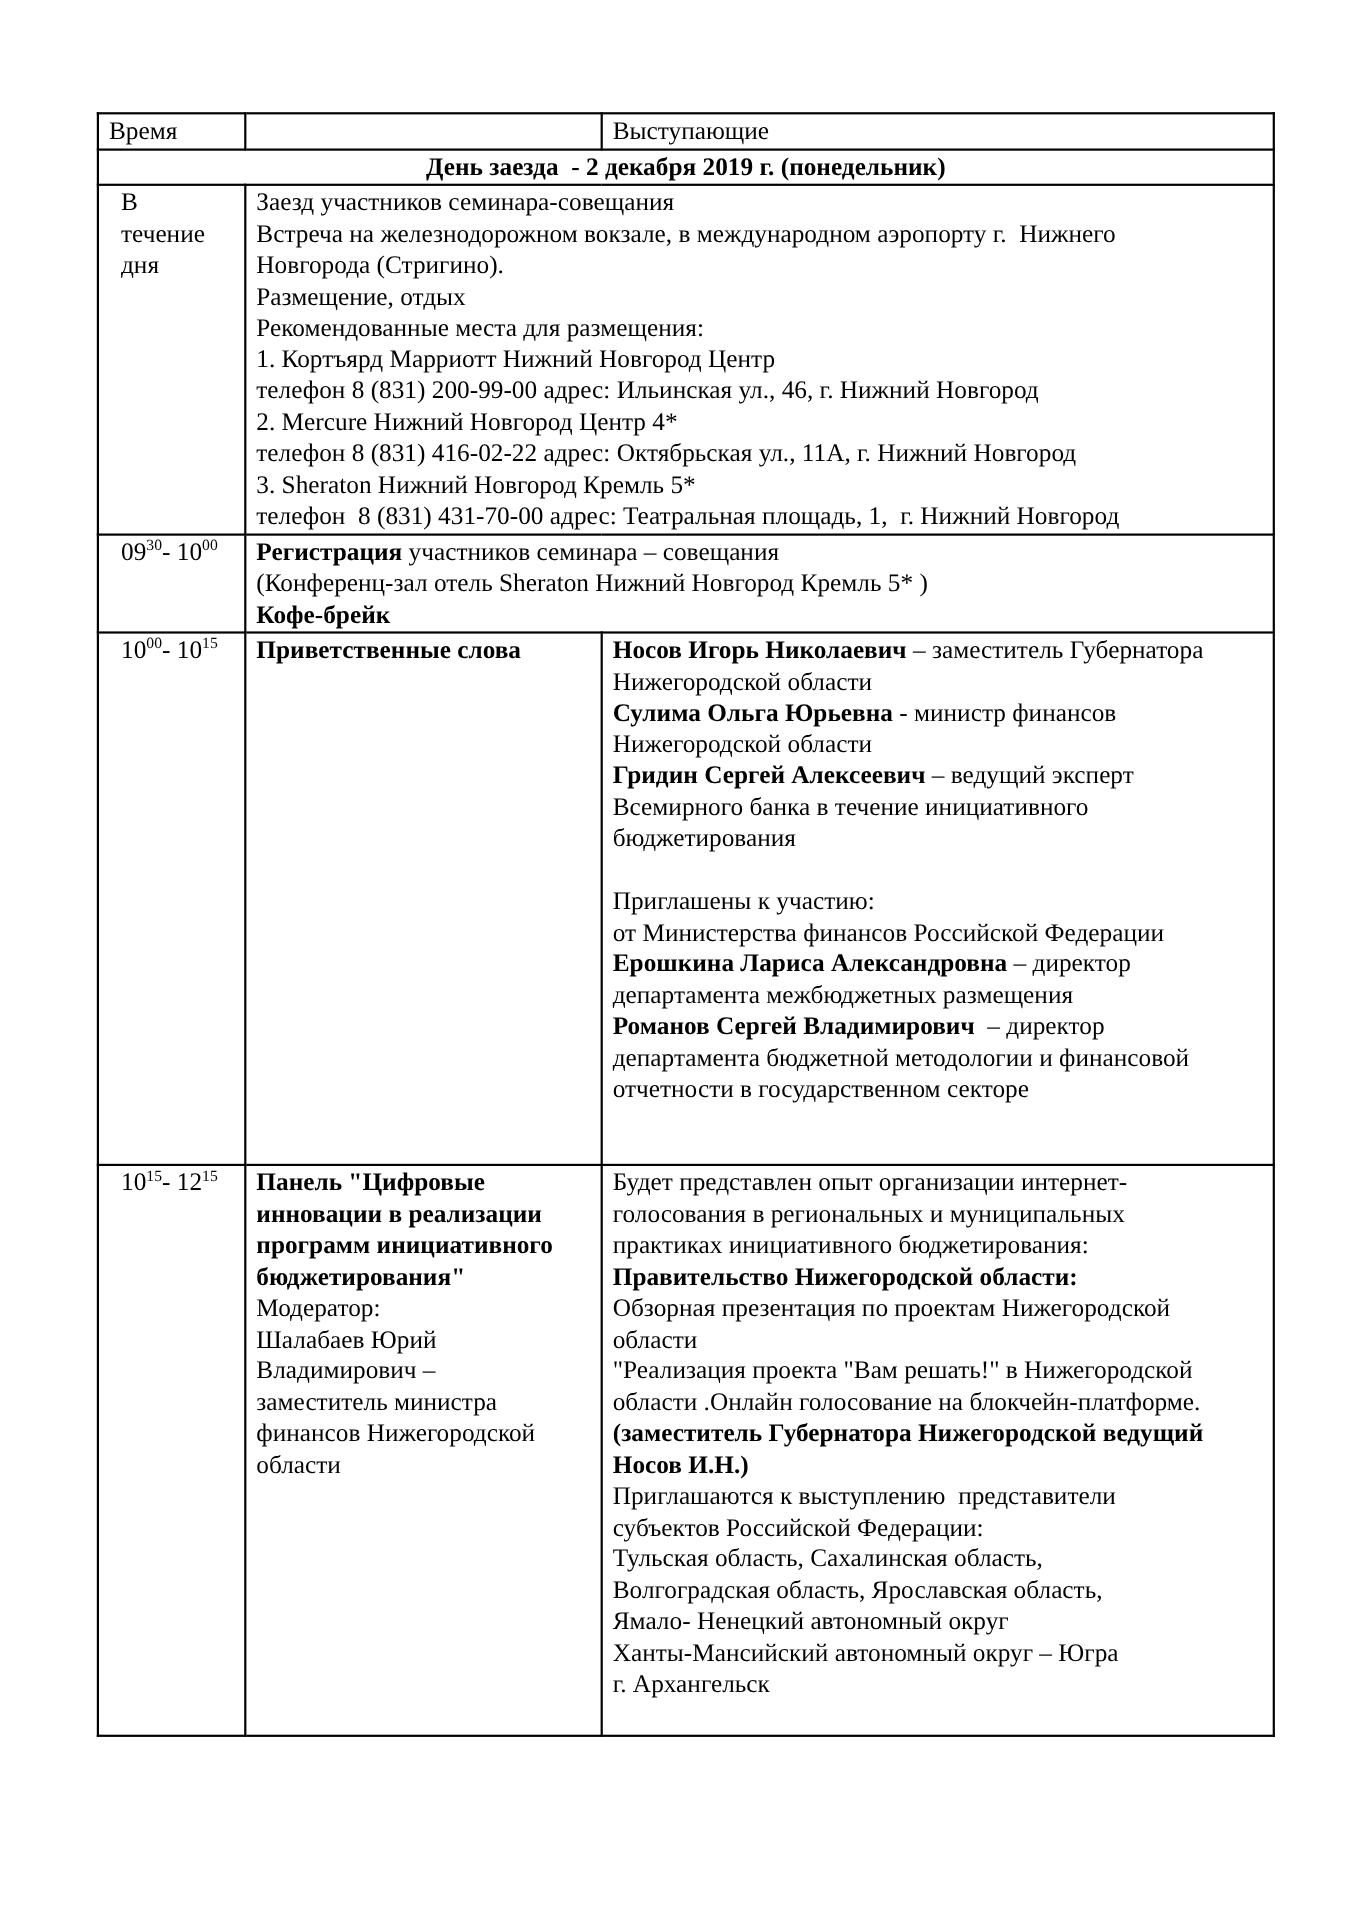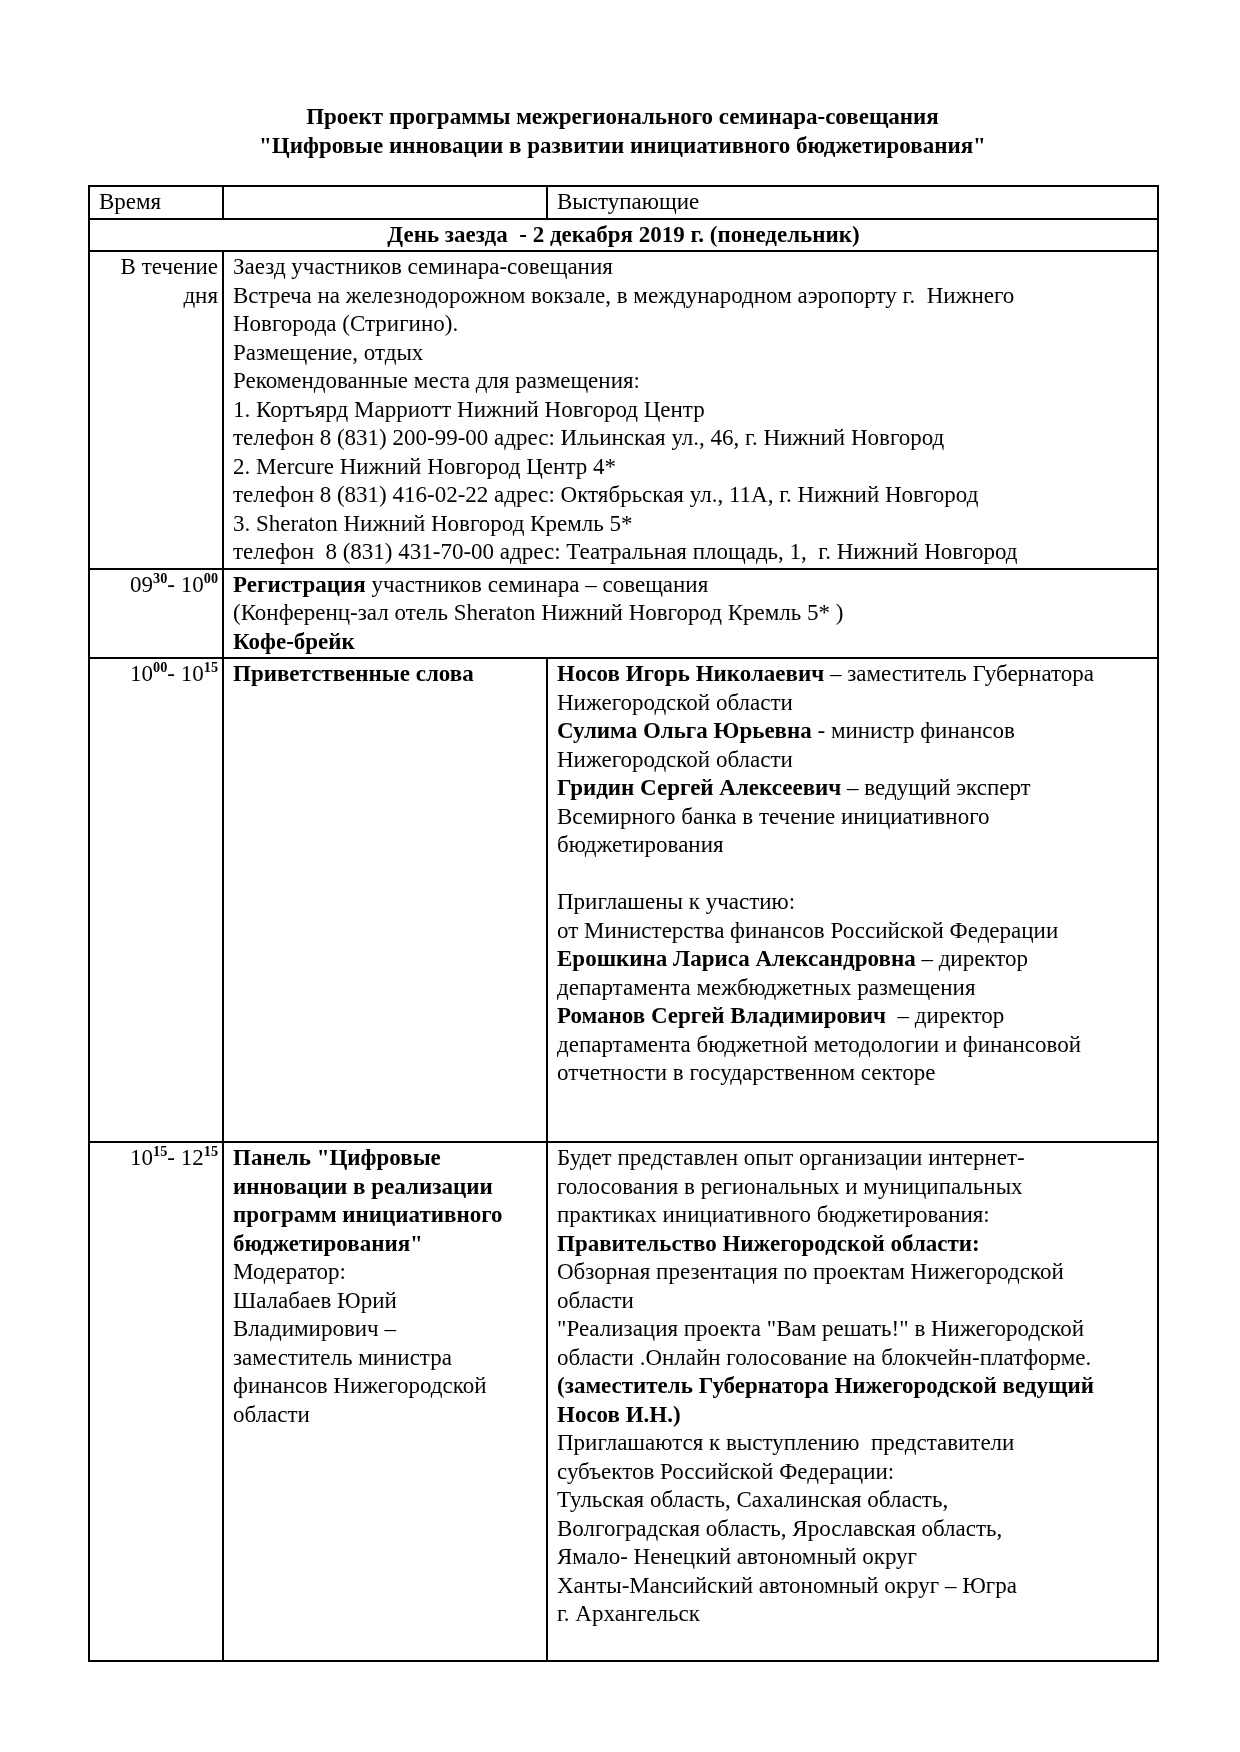--- a/index.html
+++ b/index.html
@@ -42,44 +42,39 @@
     vertical-align: top;
     padding: 1px 9px;
   }
   td.center { }
   td.daycell {
     text-align: center;
     font-weight: bold;
     padding: 1px 9px;
   }
   td.timecell {
-    text-align: right;
-    padding: 1px 4px;
+    text-align: left;
+    padding: 1px 20px;
   }
   tr.row-greetings > td { height: 480px; }
   tr.row-panel > td { height: 515px; }
   .ln { min-height: 28.5px; }
   .b  { font-weight: bold; }
   .i  { }
   sup {
     font-size: 0.62em;
     vertical-align: super;
     line-height: 0;
-    font-weight: bold;
   }
 </style>
 </head>
 <body>
 
 <div class="page">
 
-  <div class="doc-title">
-    <div>Проект программы межрегионального семинара-совещания</div>
-    <div>"Цифровые инновации в развитии инициативного бюджетирования"</div>
-  </div>
 
   <table class="program">
     <colgroup>
       <col class="c1">
         <col class="c2">
         <col class="c3">
     </colgroup>
     <tbody>
 
       <tr>

